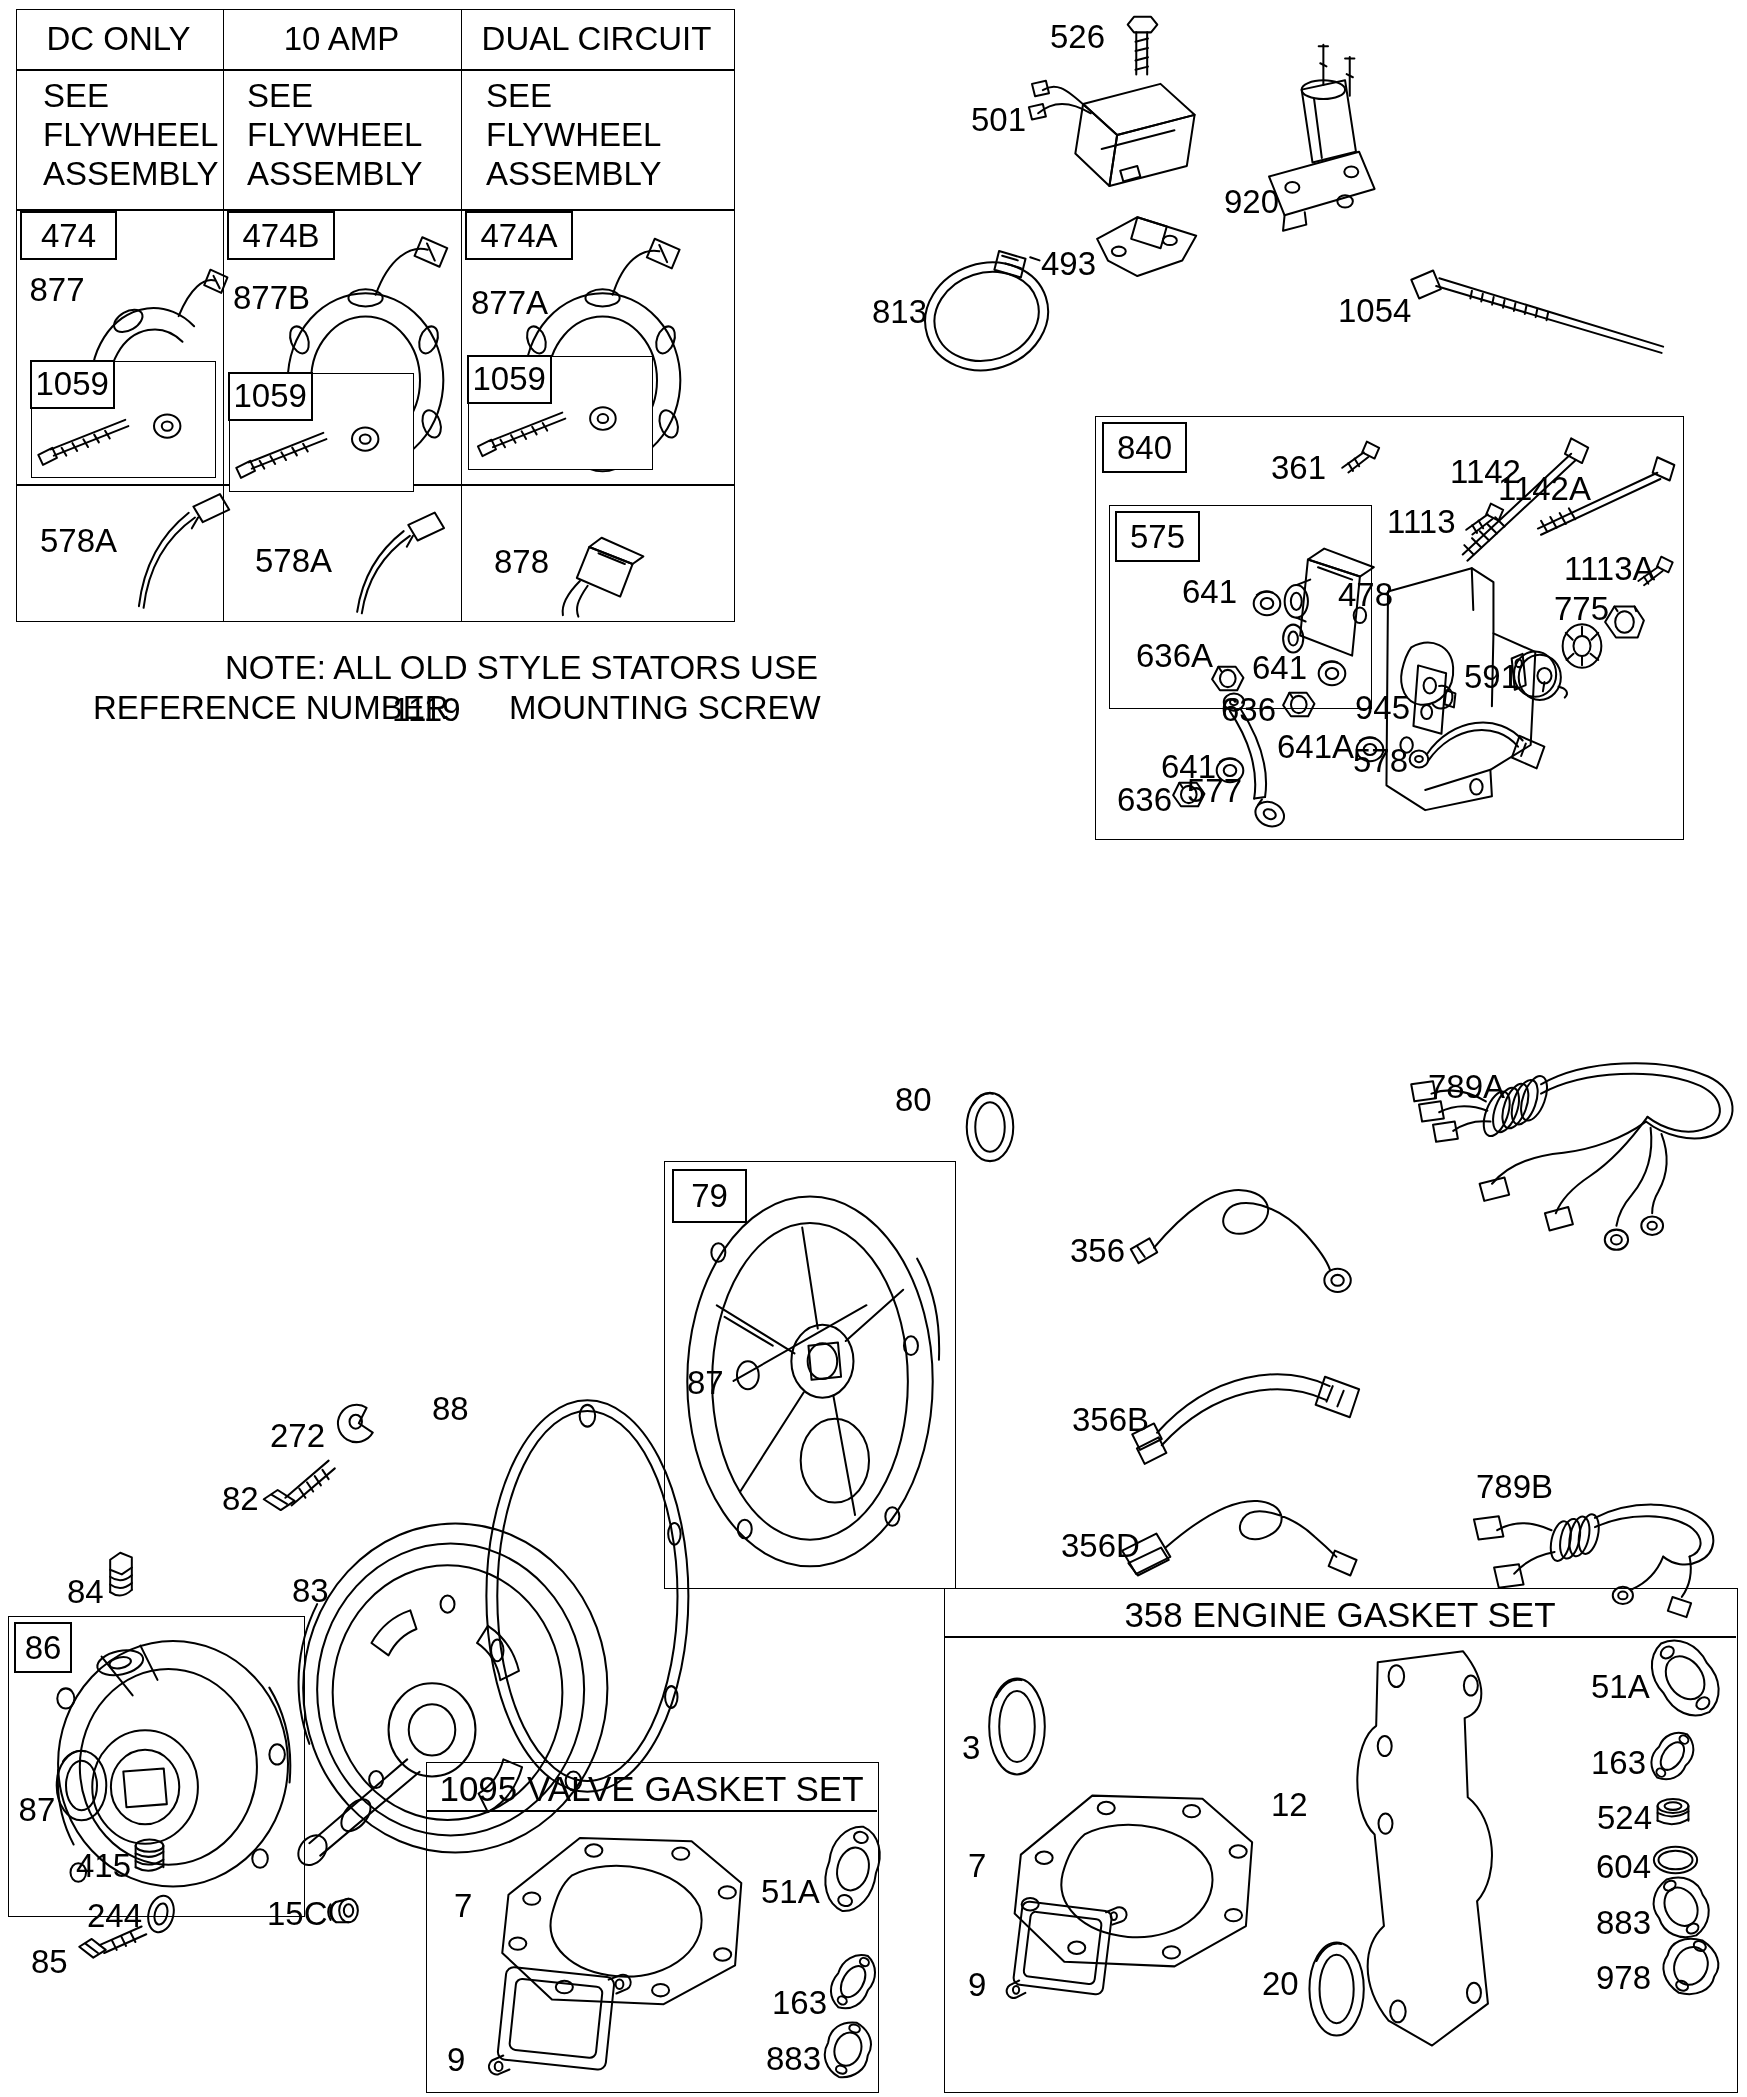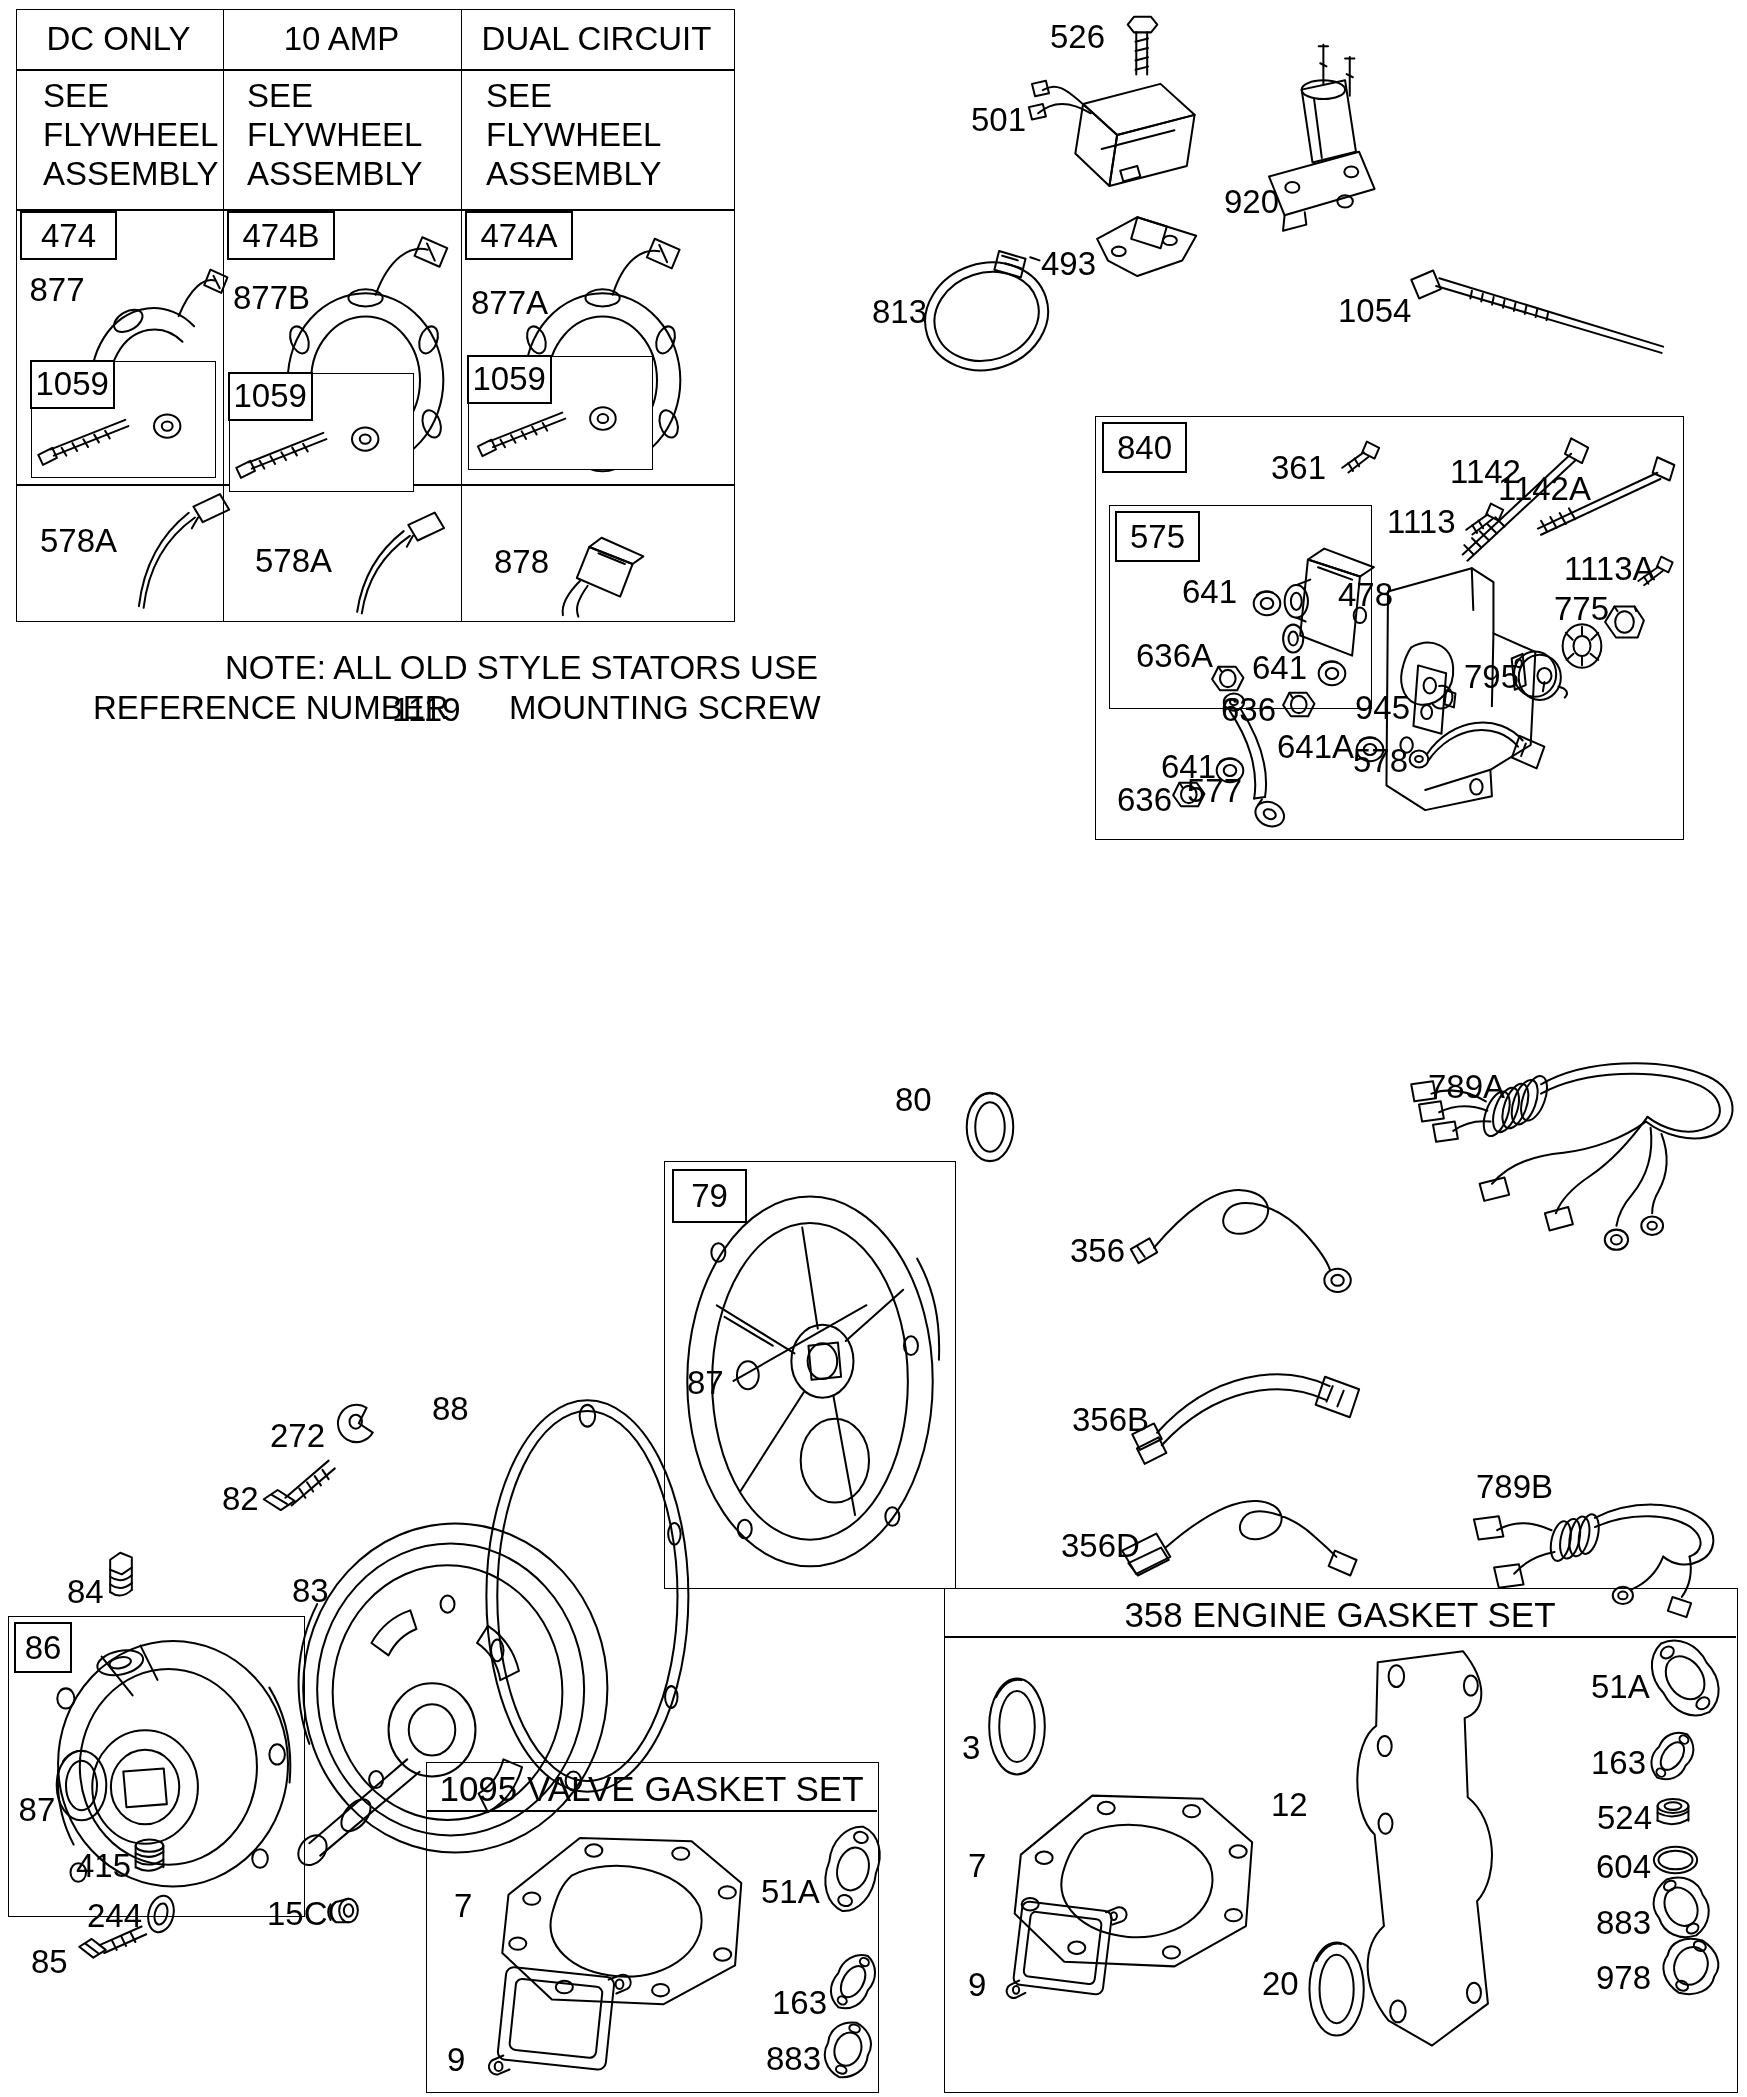--- a/index.html
+++ b/index.html
@@ -397,21 +397,21 @@
     <ellipse cx="31" cy="32" rx="25" ry="28"></ellipse>
       <ellipse cx="31" cy="32" rx="11" ry="13"></ellipse>
     <line x1="31" y1="19" x2="31" y2="7"></line>
       <line x1="43" y1="24" x2="52" y2="15"></line>
       <line x1="42" y1="42" x2="52" y2="50"></line>
       <line x1="31" y1="45" x2="31" y2="57"></line>
       <line x1="20" y1="42" x2="11" y2="50"></line>
       <line x1="19" y1="24" x2="10" y2="15"></line>
   </svg>
 </div>
-<span class="lbl" style="left:1464px;top:660px;">795</span>
+<span class="lbl" style="left:1464px;top:660px;">591</span>
 <div class="part" style="left:1507px;top:646px;">
   <svg width="64" height="61" viewBox="0 0 82 78">
     <ellipse cx="42" cy="40" rx="27" ry="29"></ellipse>
     <ellipse cx="36" cy="36" rx="27" ry="29"></ellipse>
     <ellipse cx="48" cy="38" rx="9" ry="10"></ellipse>
       <line x1="48" y1="46" x2="46" y2="58"></line>
     <polygon points="6,16 20,10 24,50 10,56"></polygon>
       <ellipse cx="15" cy="22" rx="4" ry="5"></ellipse>
     <path d="M66,52 C76,54 80,60 74,66"></path>
   </svg>

